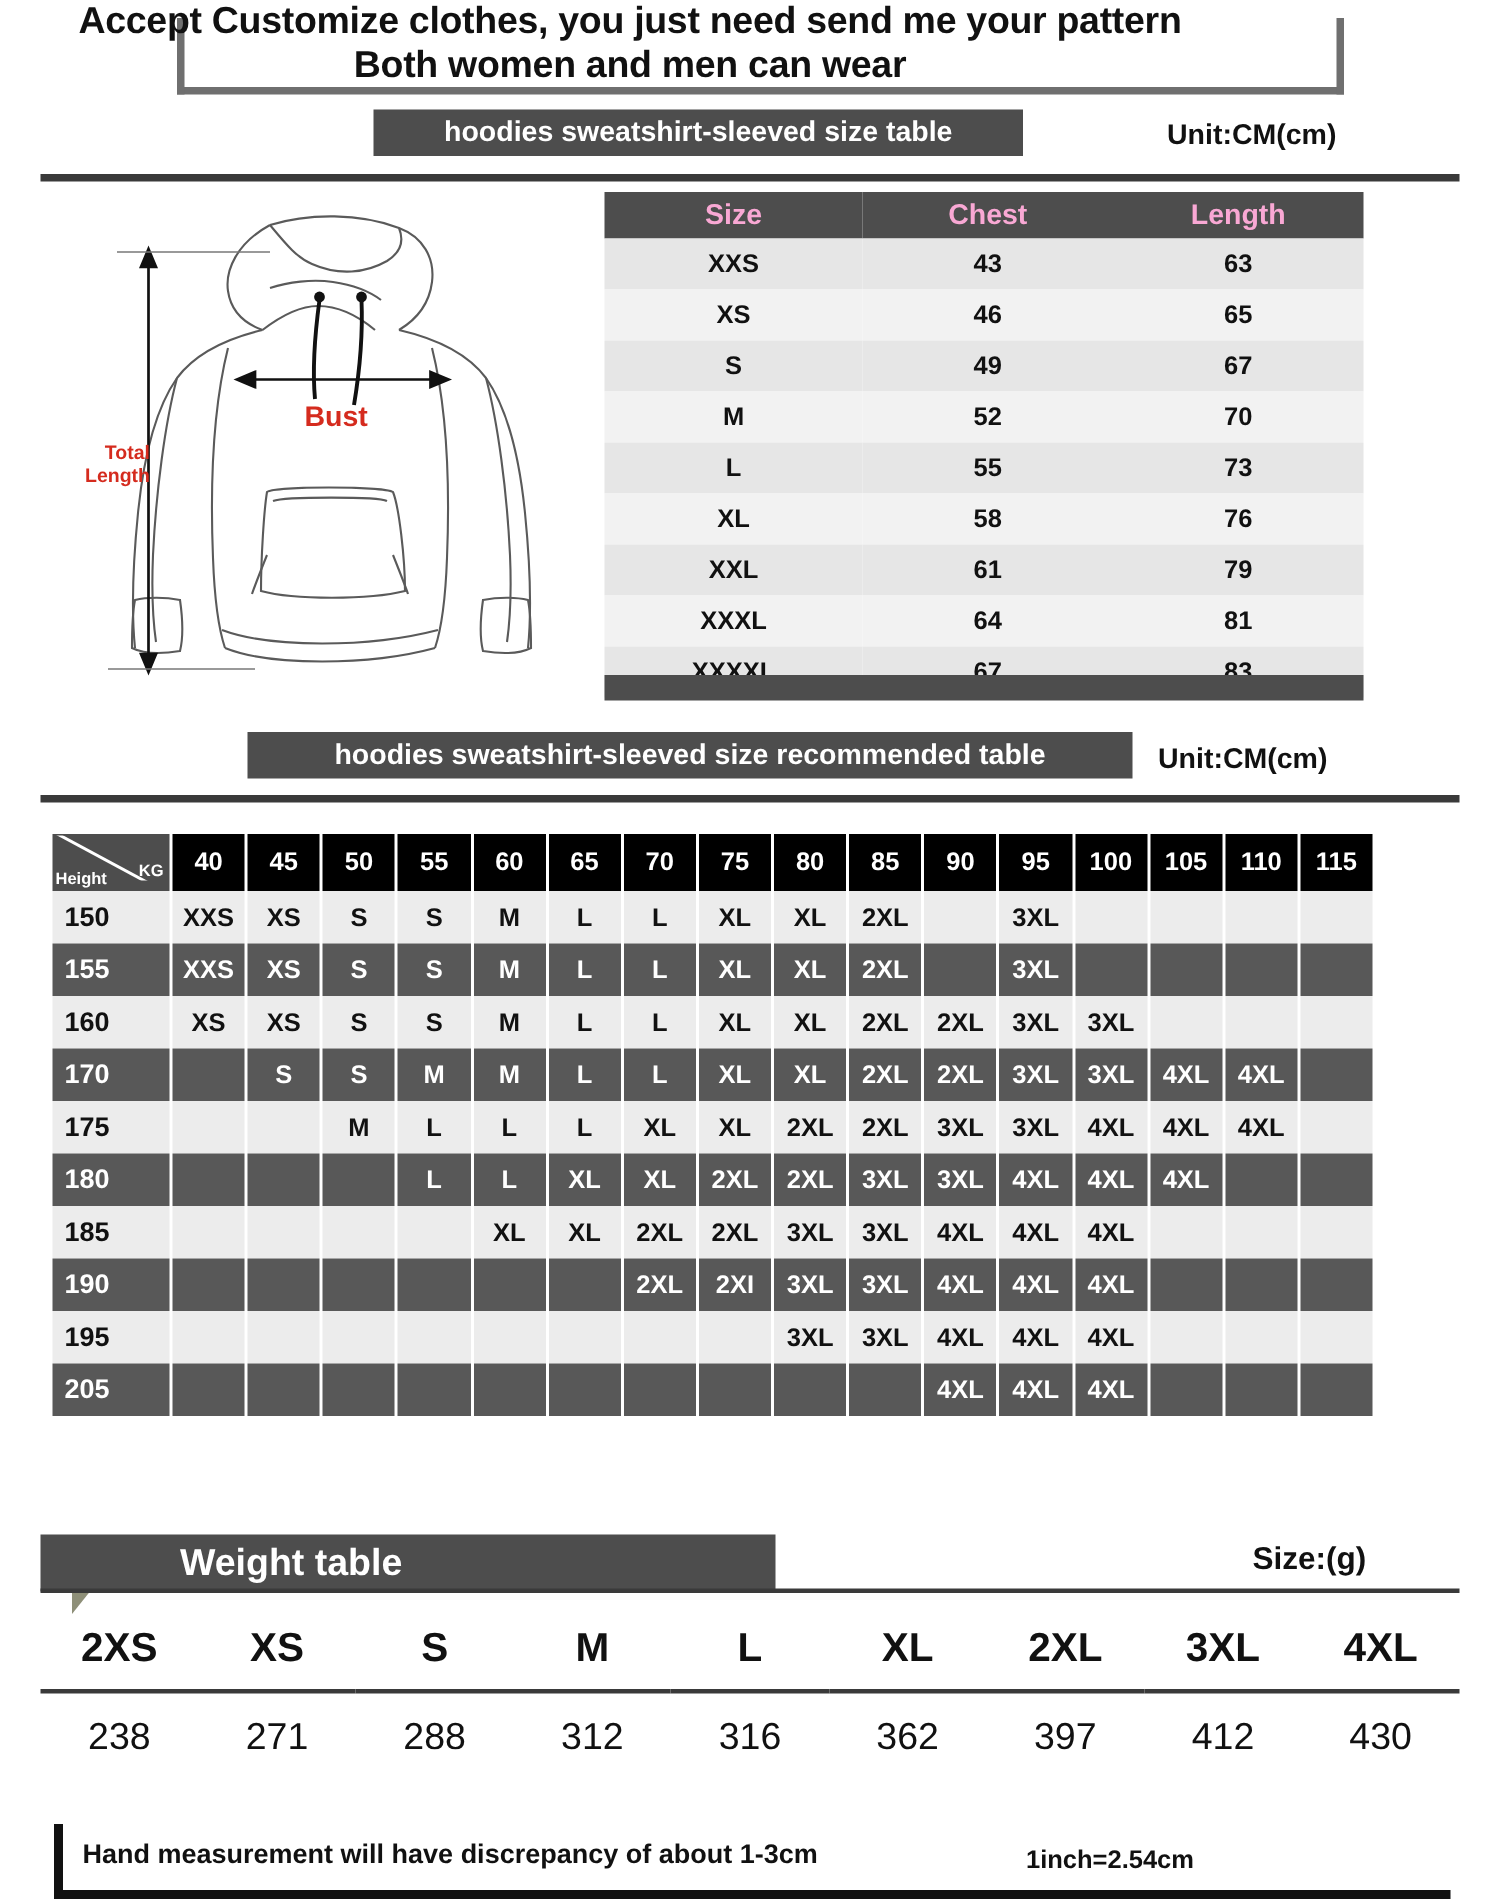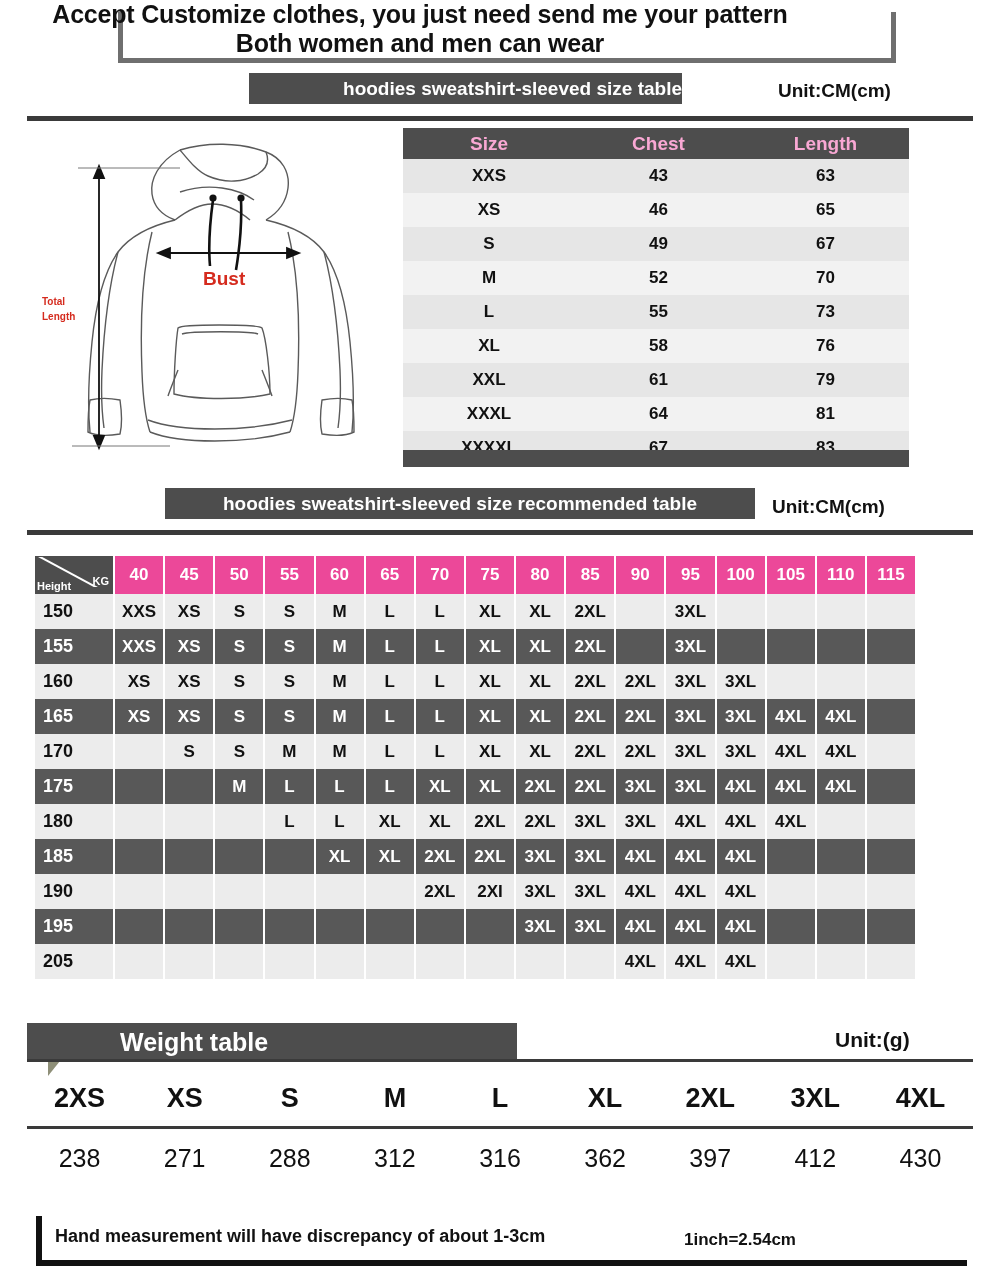--- a/index.html
+++ b/index.html
@@ -13,21 +13,21 @@
 
   
   #top-bracket{left:118px;top:12px;width:768px;height:46px;
     border-left:5px solid #6f6f6f;border-right:5px solid #6f6f6f;border-bottom:5px solid #6f6f6f;}
   #headline{left:0;top:0;width:840px;text-align:center;}
   #headline .l1{font-size:25px;font-weight:bold;letter-spacing:-0.2px;line-height:28px;}
   #headline .l2{font-size:25px;font-weight:bold;letter-spacing:-0.2px;line-height:30px;}
 
   
   .banner{background:#4d4d4d;color:#fff;font-weight:bold;display:flex;align-items:center;justify-content:center;}
-  #banner1{left:249px;top:73px;width:433px;height:31px;font-size:19px;justify-content:flex-end;}
+  #banner1{left:249px;top:73px;width:433px;height:31px;font-size:19px;}
   #banner2{left:165px;top:488px;width:590px;height:31px;font-size:19px;}
   #banner3{left:27px;top:1023px;width:490px;height:38px;justify-content:flex-start;font-size:25px;}
   #banner3 span{padding-left:93px;}
   #banner3-tail{left:48px;top:1061px;width:0;height:0;
     border-left:12px solid #8e8f78;border-bottom:15px solid transparent;}
 
   .unit{font-size:19px;font-weight:bold;}
   #unit1{left:778px;top:80px;}
   #unit2{left:772px;top:496px;}
   #unit3{left:835px;top:1028px;font-size:21px;}
@@ -35,38 +35,38 @@
   
   #rule-top{left:27px;top:116px;width:946px;height:5px;background:#3a3a3a;}
   #rule-mid{left:27px;top:530px;width:946px;height:5px;background:#3a3a3a;}
   #rule-weight{left:27px;top:1059px;width:946px;height:3px;background:#3a3a3a;}
 
   
   #hoodie-figure{left:30px;top:132px;width:360px;height:330px;}
   #hoodie-figure svg{display:block;}
   .lbl-red{color:#d52b1e;font-weight:bold;}
   #bust-label{left:203px;top:268px;font-size:19px;}
-  #tl-label{left:42px;top:294px;font-size:10px;line-height:15px;text-align:left;width:58px;}
+  #tl-label{left:42px;top:294px;font-size:13px;line-height:15px;text-align:right;width:58px;}
 
   
   #size-table{left:403px;top:128px;width:506px;}
   #size-table table{border-collapse:collapse;width:100%;table-layout:fixed;}
   #size-table th{background:#4d4d4d;color:#f9a8d4;font-size:19px;font-weight:bold;height:29px;}
   #size-table td{font-size:17px;font-weight:bold;height:32px;text-align:center;}
   #size-table tbody tr:nth-child(odd) td{background:#e6e6e6;}
   #size-table tbody tr:nth-child(even) td{background:#f2f2f2;}
   #size-table .c-size{width:34%;}
   #size-table .c-chest{width:33%;}
   #size-table .c-len{width:33%;}
   #size-table-foot{left:403px;top:450px;width:506px;height:17px;background:#4d4d4d;}
 
   
   #rec-table{left:33px;top:556px;width:884px;}
   #rec-table table{border-collapse:separate;border-spacing:2px 0;width:100%;table-layout:fixed;}
-  #rec-head th{background:#ec4899;color:#fff;font-size:17px;font-weight:bold;height:36px;text-align:center;vertical-align:middle;}
+  #rec-head th{background:#000000;color:#fff;font-size:17px;font-weight:bold;height:36px;text-align:center;vertical-align:middle;}
   #rec-head th.corner{position:relative;padding:0;background:#4d4d4d;}
   .corner-inner{position:relative;width:100%;height:36px;overflow:hidden;}
   .corner-slash{position:absolute;left:-6px;top:-6px;width:100%;height:100%;}
   .corner-kg{position:absolute;right:4px;top:18px;font-size:11px;}
   .corner-h{position:absolute;left:2px;bottom:1px;font-size:11px;}
   #rec-body td{font-size:17px;font-weight:bold;text-align:center;height:33px;}
   #rec-body tr:nth-child(odd) td{background:#ececec;color:#111;}
   #rec-body tr:nth-child(even) td{background:#585858;color:#fff;}
   #rec-body td.rowhdr{text-align:left;padding-left:8px;font-size:18px;}
   #rec-table col.c-h{width:78px;}
@@ -336,39 +336,20 @@
           <td>XL</td>
           <td>2XL</td>
           <td>2XL</td>
           <td>3XL</td>
           <td>3XL</td>
           <td></td>
           <td></td>
           <td></td>
         </tr>
         <tr>
-          <td class="rowhdr">165</td>
-          <td>XS</td>
-          <td>XS</td>
-          <td>S</td>
-          <td>S</td>
-          <td>M</td>
-          <td>L</td>
-          <td>L</td>
-          <td>XL</td>
-          <td>XL</td>
-          <td>2XL</td>
-          <td>2XL</td>
-          <td>3XL</td>
-          <td>3XL</td>
-          <td>4XL</td>
-          <td>4XL</td>
-          <td></td>
-        </tr>
-        <tr>
           <td class="rowhdr">170</td>
           <td></td>
           <td>S</td>
           <td>S</td>
           <td>M</td>
           <td>M</td>
           <td>L</td>
           <td>L</td>
           <td>XL</td>
           <td>XL</td>
@@ -495,21 +476,21 @@
           <td></td>
         </tr>
       </tbody>
   </table>
 </div>
 
 <div class="abs banner" id="banner3">
   <span>Weight table</span>
 </div>
 <div class="abs" id="banner3-tail"></div>
-<div class="abs unit" id="unit3">Unit:(g)</div>
+<div class="abs unit" id="unit3">Size:(g)</div>
 <div class="abs" id="rule-weight"></div>
 
 <div class="abs" id="weight-table">
   <table>
     <tbody>
       <tr class="wrow-size" id="weight-size-row">
           <td>2XS</td>
           <td>XS</td>
           <td>S</td>
           <td>M</td>

